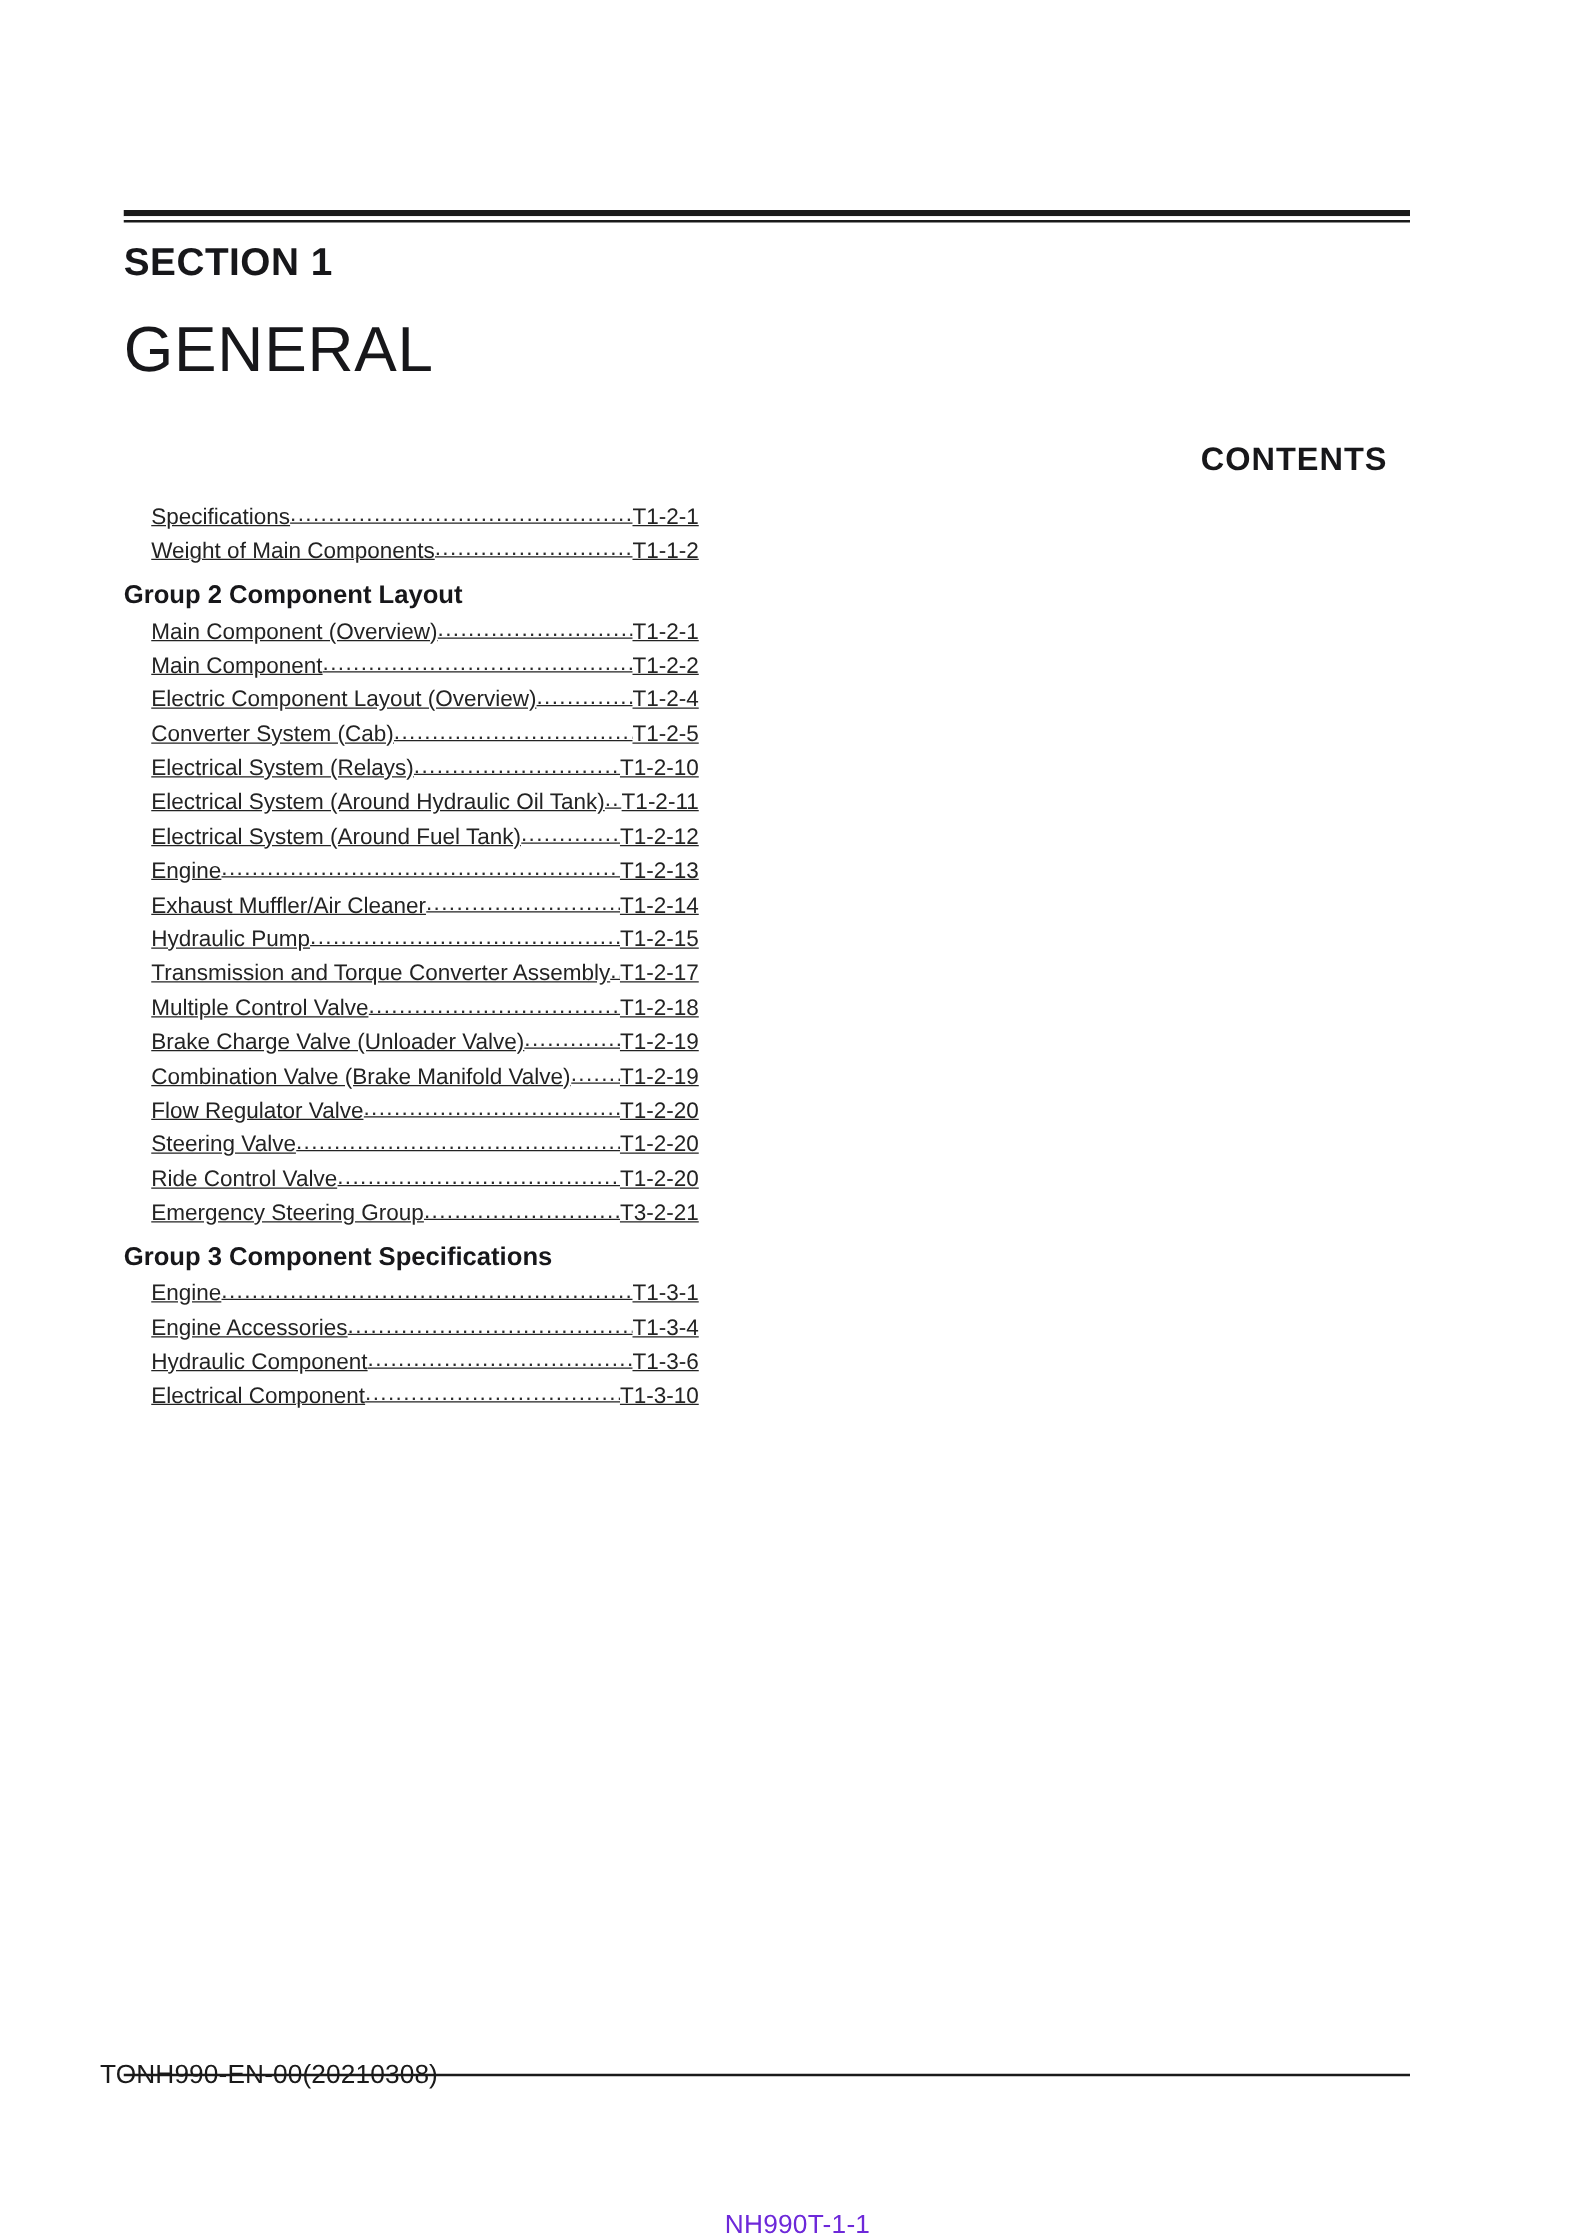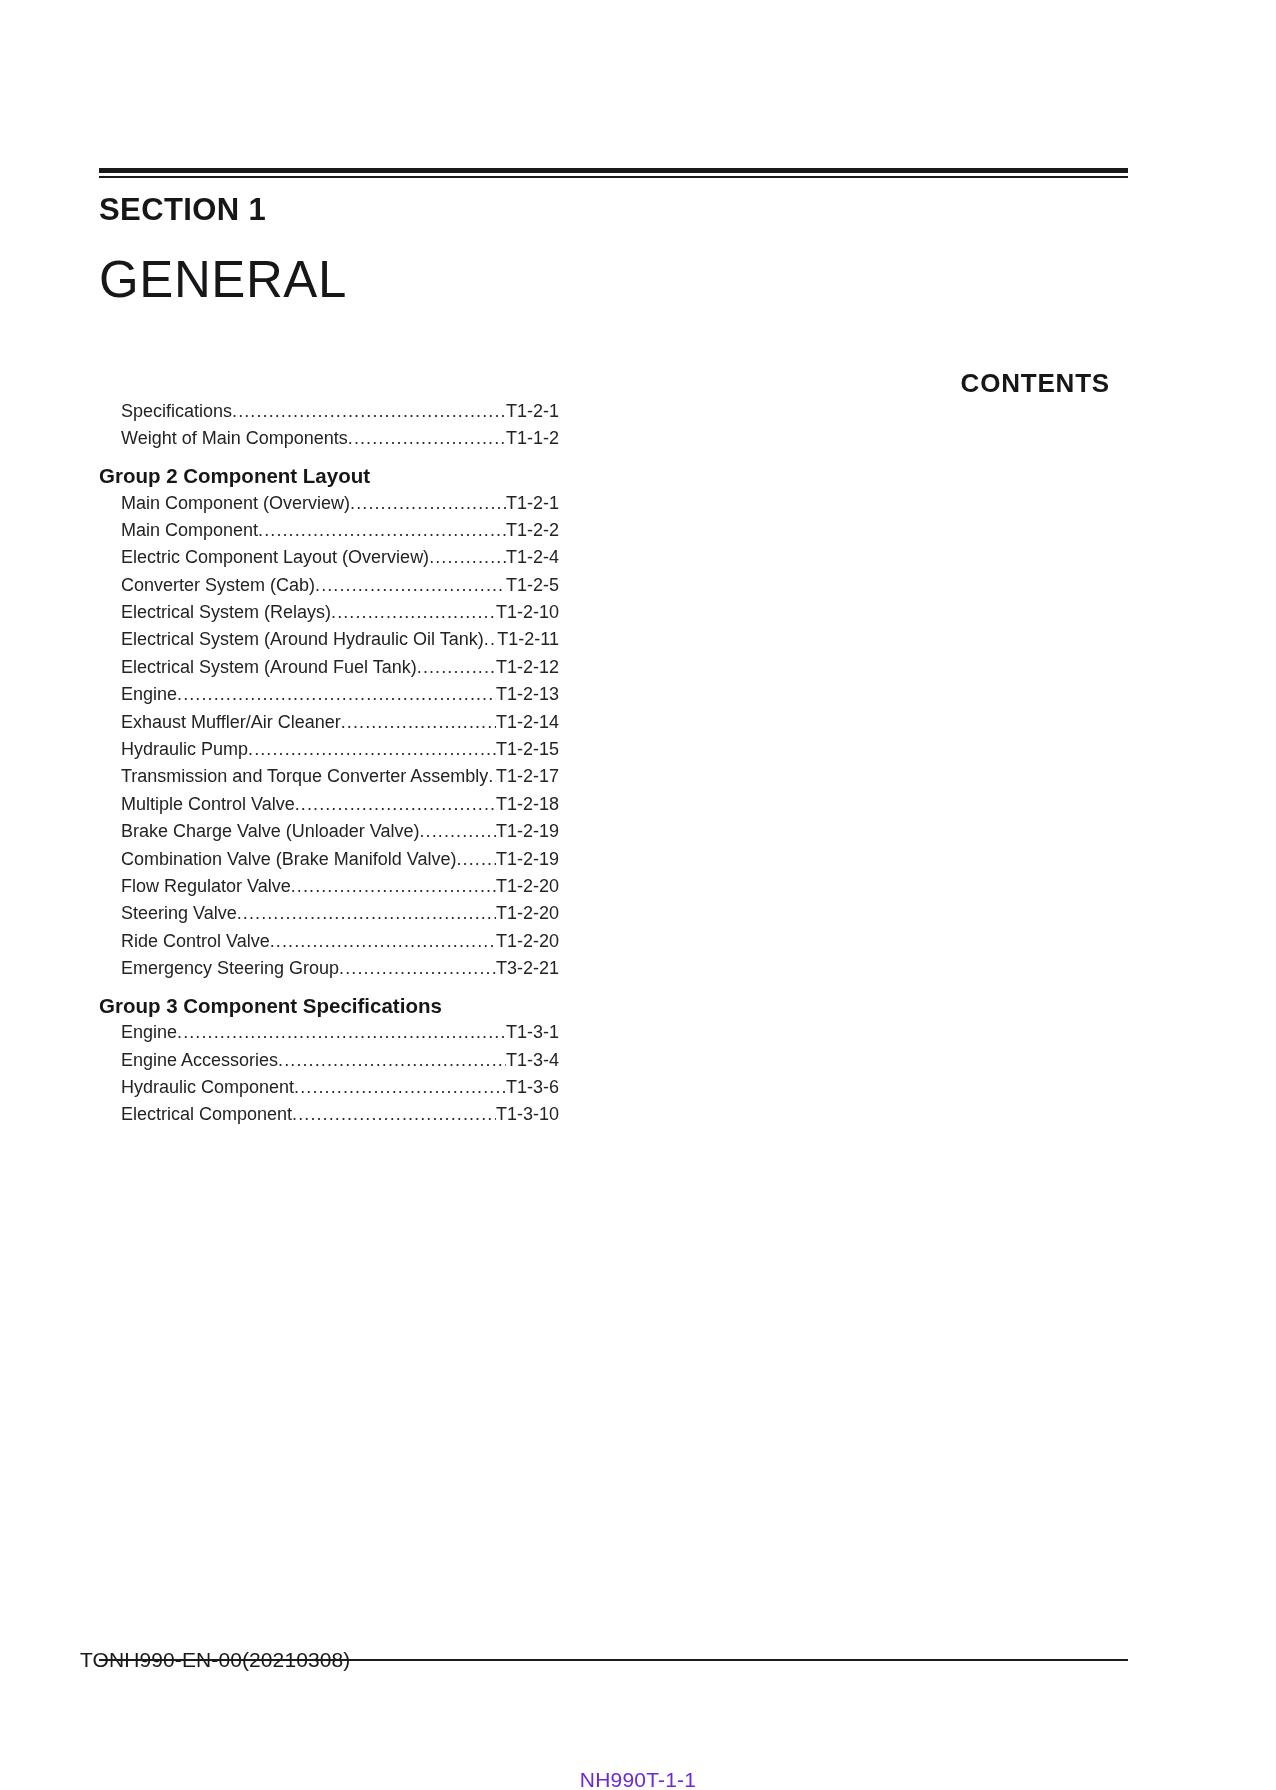--- a/index.html
+++ b/index.html
@@ -66,21 +66,20 @@
   .contents-heading {
     position: absolute;
     left: 0;
     top: 352px;
     width: 1110px;
     text-align: right;
     font-size: 26px;
     font-weight: bold;
     letter-spacing: 0.8px;
     color: #17171a;
-    margin-top: 16px;
   }
 
   
   .toc {
     position: absolute;
     left: 99px;
     top: 400px;
     width: 460px;
   }
 
@@ -91,26 +90,27 @@
     font-size: 20.5px;
     font-weight: bold;
     color: #17171a;
     line-height: 1.45;
     margin-bottom: 1px;
     white-space: nowrap;
   }
 
   .entry {
     display: flex;
-    align-items: flex-start;
+    align-items: center;
     font-size: 18px;
     line-height: 1.3;
     color: #232323;
     padding-left: 22px;
     white-space: nowrap;
+    text-decoration: underline;
   }
   .entry-label {
     flex: 0 0 auto;
   }
   .entry-leader {
     flex: 1 1 auto;
     overflow: hidden;
     white-space: nowrap;
     margin: 0 0 4px 0;
     font-size: 18px;

